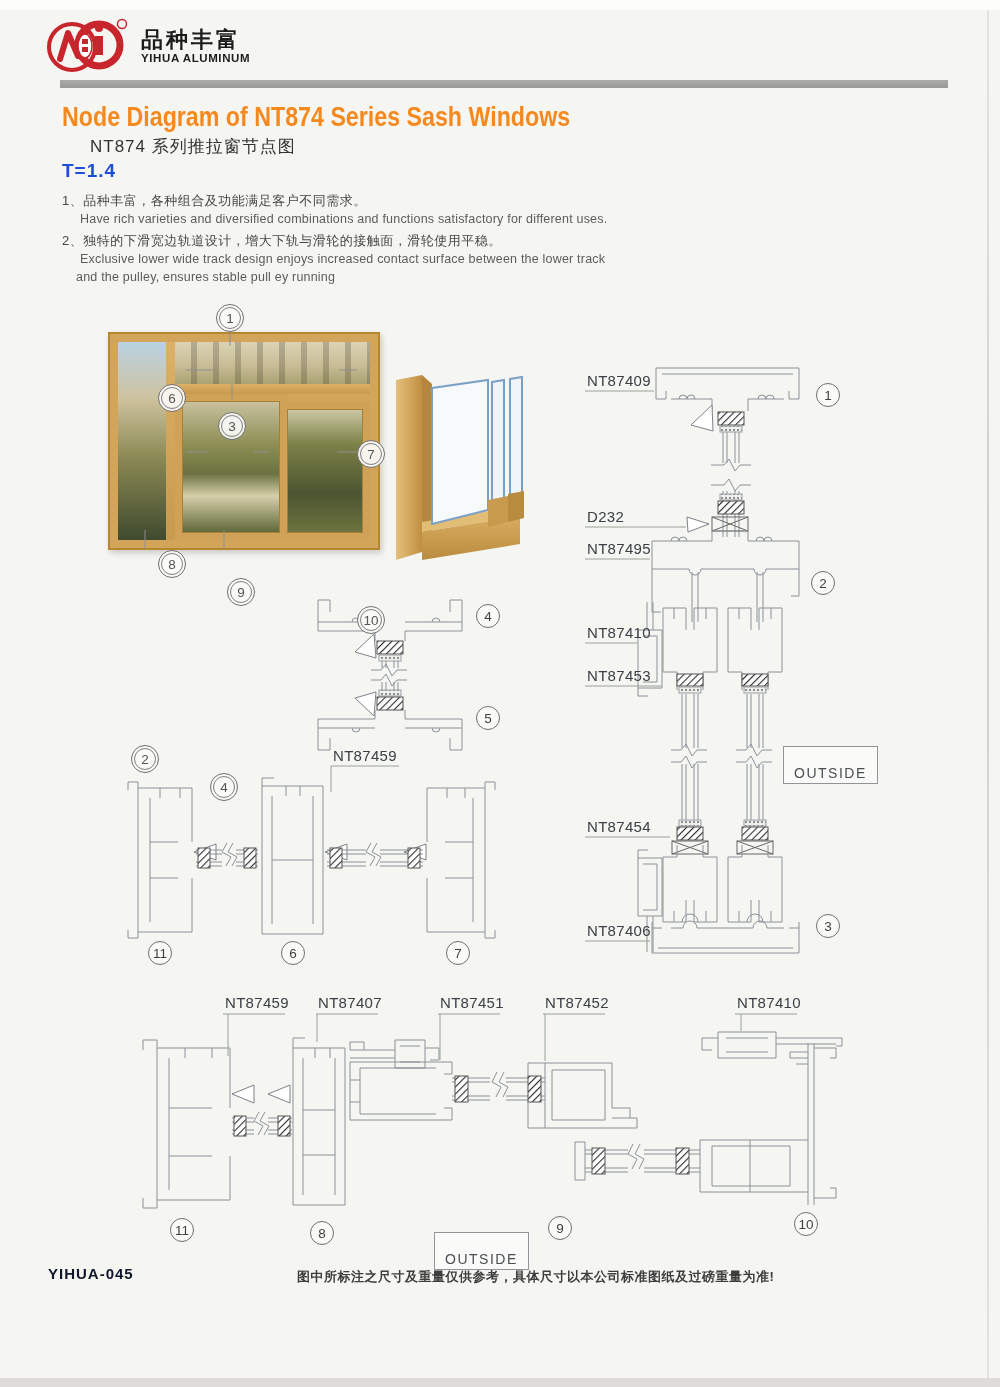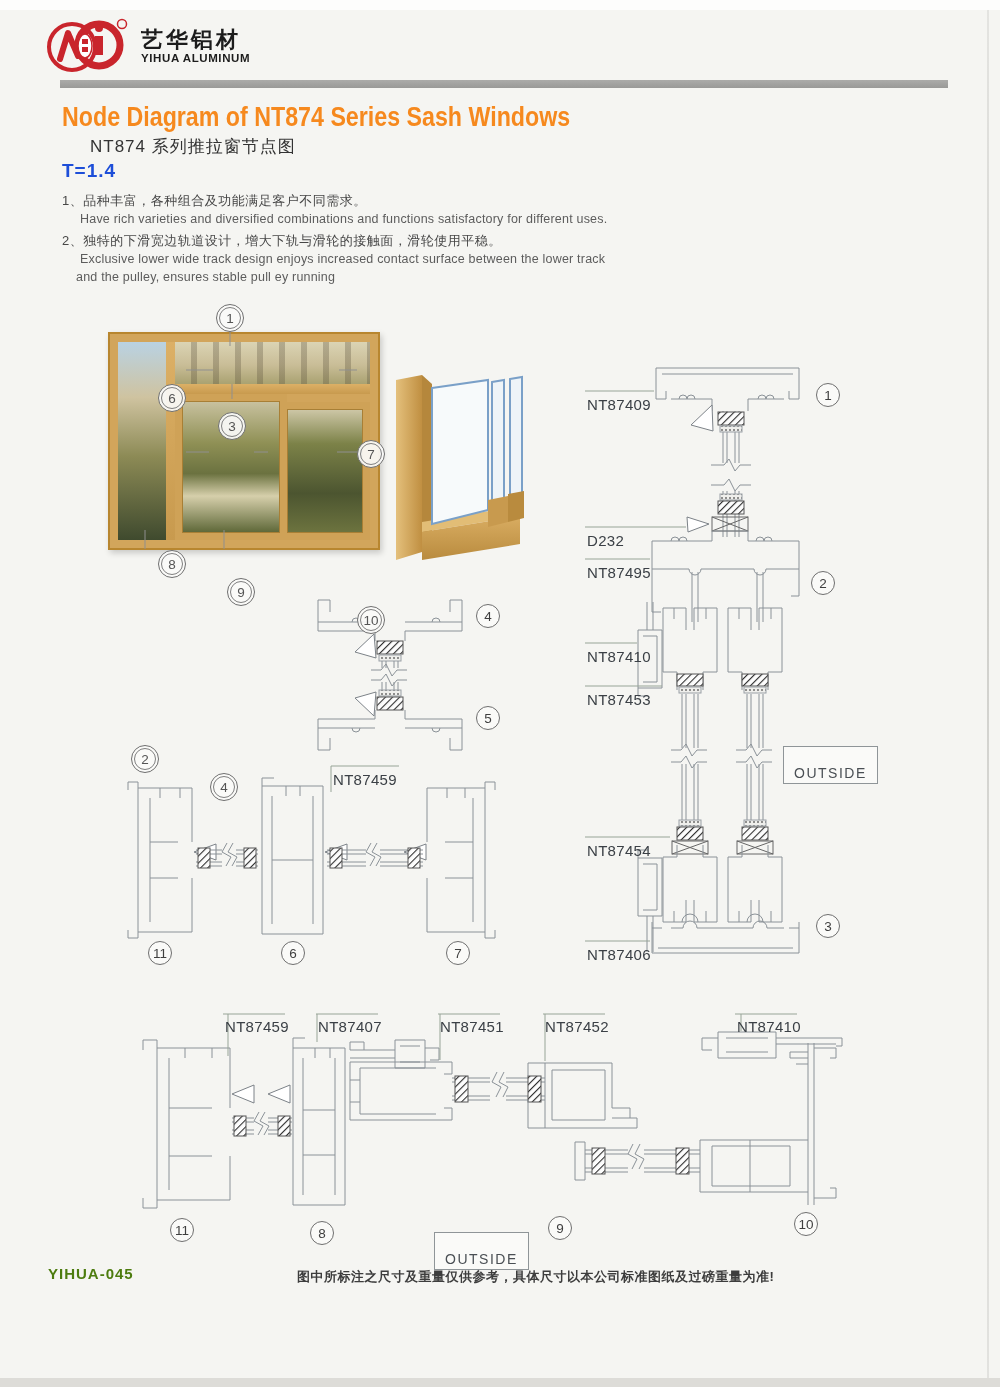--- a/index.html
+++ b/index.html
@@ -9,40 +9,40 @@
   
   .brand-cn{font-size:22px;font-weight:bold;color:#1c1c1c;letter-spacing:3px;line-height:1.1;}
   .brand-en{font-size:11.5px;font-weight:bold;color:#1c1c1c;letter-spacing:0.6px;}
   .divider{background:linear-gradient(180deg,#ababa9,#999997);height:8px;}
   .title-en{font-size:27px;font-weight:bold;color:#f6891e;transform:scaleX(.86);transform-origin:left center;white-space:nowrap;letter-spacing:0px;}
   .title-cn{font-size:17px;color:#333;letter-spacing:1px;}
   .thickness{font-size:19px;font-weight:bold;color:#1d4ed8;letter-spacing:1px;}
   .feat-cn{font-size:13px;color:#474747;letter-spacing:0.5px;}
   .feat-en{font-size:12.5px;color:#5c5c5c;letter-spacing:0.2px;}
   
-  .lbl{font-size:15px;color:#3b4046;letter-spacing:0.3px;white-space:nowrap;margin-top:24px;}
+  .lbl{font-size:15px;color:#3b4046;letter-spacing:0.3px;white-space:nowrap;}
   .outside{border:1.3px solid #8f9598;padding:18px 10px 2px 10px;font-size:14px;color:#4a4f54;background:rgba(250,250,249,.92);letter-spacing:1.5px;}
   
   .callout{width:24px;height:24px;border:1.4px solid #6f6f6f;border-radius:50%;
     display:flex;align-items:center;justify-content:center;
     font-size:13.5px;color:#3f3f3f;background:rgba(250,250,249,.93);box-sizing:border-box;}
   .callout.double{width:28px;height:28px;position:relative;color:#555;}
   .callout.double::after{content:"";position:absolute;inset:1.6px;border:1px solid #7f7f7f;border-radius:50%;}
   
   .photo{width:272px;height:218px;background:#d2a55b;box-shadow:inset 0 0 0 2px #b8862f, 2px 3px 6px rgba(0,0,0,.18);}
   .pane{position:absolute;}
   .scene-a{background:linear-gradient(180deg,#b9d2e3 0%,#cfc3a0 28%,#8c8a55 58%,#3f4a2e 100%);}
   .scene-b{background:linear-gradient(180deg,#dbd4b4 0%,#c9bd97 55%,#a9a271 100%);}
   .scene-b::after{content:"";position:absolute;inset:0;background:repeating-linear-gradient(90deg,transparent 0 16px,rgba(85,75,55,.30) 16px 22px);}
   .scene-c{background:linear-gradient(180deg,#c9c2a0 0%,#8f9055 32%,#6b7240 55%,#d6cfab 72%,#5c6636 100%);}
   .scene-d{background:linear-gradient(180deg,#cfc8a8 0%,#7c8248 28%,#4c5530 68%,#6d743f 100%);}
   .wood{background:linear-gradient(180deg,#dcb066 0%,#c89a4e 100%);}
   .sash-frame{border:7px solid #cfa257;box-sizing:border-box;box-shadow:inset 0 0 0 1px #a87f35;}
   
-  .footer-code{font-size:15px;font-weight:bold;color:#4d7c0f;letter-spacing:1px;}
+  .footer-code{font-size:15px;font-weight:bold;color:#0f172a;letter-spacing:1px;}
   .footer-note{font-size:13px;font-weight:bold;color:#3d3d3d;letter-spacing:0.5px;}
   .crease{width:2px;background:linear-gradient(180deg,#e4e4e1,#cfcfcb 40%,#e2e2df);}
 </style>
 </head>
 <body>
 
 <div class="page">
 
   <div class="abs crease" style="left:987px;top:0;height:1387px;"></div>
   <div class="abs" style="left:0;top:1378px;width:1000px;height:9px;background:#dddcd8;"></div>
@@ -54,21 +54,21 @@
       <path d="M15,45 L23,19 L33,42 L41,17" stroke="#c9252c" stroke-width="6" fill="none" stroke-linecap="round" stroke-linejoin="round"></path>
       <circle cx="54" cy="31" r="21" fill="none" stroke="#c9252c" stroke-width="7"></circle>
       <rect x="50" y="22" width="8" height="19" fill="#c9252c"></rect>
       <circle cx="54" cy="14" r="4" fill="#c9252c"></circle>
       <ellipse cx="40" cy="32" rx="7" ry="12" fill="#fff" stroke="#c9252c" stroke-width="1.5"></ellipse>
       <rect x="37" y="25" width="6" height="5" fill="#c9252c"></rect>
       <rect x="37" y="33" width="6" height="5" fill="#c9252c"></rect>
       <circle cx="77" cy="10" r="4.5" fill="none" stroke="#c9252c" stroke-width="1.5"></circle>
     </svg>
     <div>
-      <div class="brand-cn">艺华铝材</div>
+      <div class="brand-cn">品种丰富</div>
       <div class="brand-en">YIHUA ALUMINUM</div>
     </div>
   </div>
   <div class="abs divider" style="left:60px;top:80px;width:888px;"></div>
 
   <div class="abs title-en" style="left:62px;top:102px;">Node Diagram of NT874 Series Sash Windows</div>
   <div class="abs title-cn" style="left:62px;top:135px;margin-left:28px;">NT874 系列推拉窗节点图</div>
   <div class="abs thickness" style="left:62px;top:160px;">T=1.4</div>
 
   <div class="abs feat-cn" style="left:62px;top:192px;">1、品种丰富，各种组合及功能满足客户不同需求。</div>

